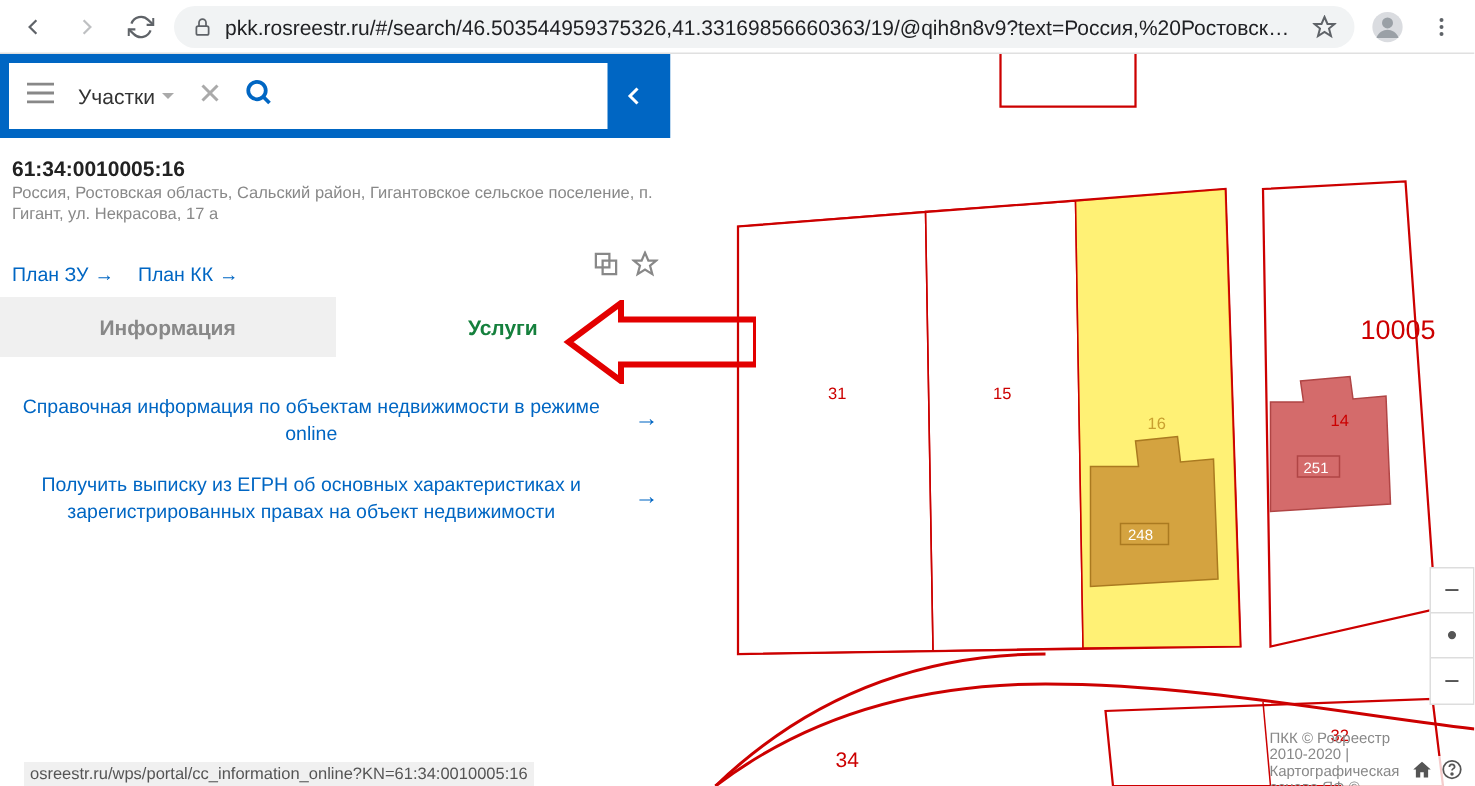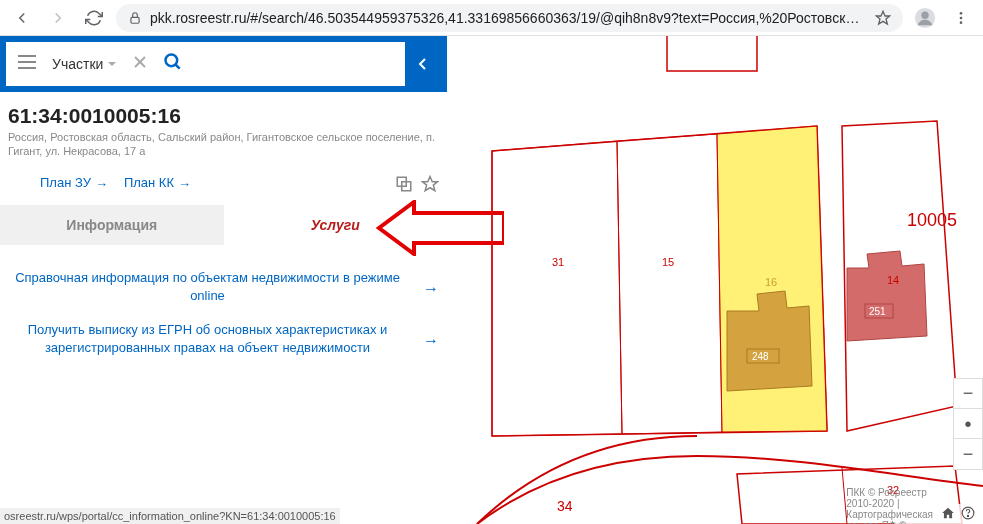--- a/index.html
+++ b/index.html
@@ -15,53 +15,53 @@
 .search-bar { height: 56px; background: #0066c3; display: flex; align-items: center; padding: 6px; gap: 0; }
 .search-white { flex: 1; background: #fff; height: 44px; display: flex; align-items: center; padding: 0 8px; gap: 8px; }
 .menu-icon { color: #888; cursor: pointer; padding: 4px; }
 .category { color: #333; font-size: 14px; padding: 0 4px; display: flex; align-items: center; gap: 4px; }
 .search-input-box { flex: 1; font-size: 14px; color: #333; overflow: hidden; white-space: nowrap; }
 .close-x { color: #aaa; cursor: pointer; padding: 4px; }
 .search-glass { color: #0066c3; cursor: pointer; padding: 4px; }
 .arrow-right { width: 36px; color: #fff; display: flex; align-items: center; justify-content: center; cursor: pointer; }
 
 .info-block { padding: 12px 8px 8px 8px; }
-.parcel-id { font-weight: bold; font-size: 21px; color: #222; margin-bottom: 2px; }
+.parcel-id { font-weight: bold; font-size: 14px; color: #222; margin-bottom: 2px; }
 .parcel-addr { font-size: 11px; color: #888; line-height: 1.3; }
 
-.plan-row { display: flex; align-items: flex-start; padding: 8px 8px; gap: 16px; margin-left: 32px; }
+.plan-row { display: flex; align-items: flex-end; padding: 8px 8px; gap: 16px; }
 .plan-link { color: #0066c3; font-size: 13px; cursor: pointer; display: flex; align-items: center; gap: 4px; }
 .plan-icons { margin-left: auto; display: flex; gap: 8px; color: #888; }
 .plan-icons span { cursor: pointer; }
 
 .tabs { display: flex; height: 40px; }
 .tab { flex: 1; display: flex; align-items: center; justify-content: center; font-size: 14px; cursor: pointer; }
 .tab.active { background: #f0f0f0; color: #888; font-weight: bold; }
-.tab.inactive { color: #b91c1c; font-weight: bold; font-style: italic; }
+.tab.inactive { color: #15803d; font-weight: bold; }
 
 .services { padding: 16px 8px; }
 .service-item { display: flex; align-items: center; padding: 8px 0; cursor: pointer; text-align: center; }
 .service-text { color: #0066c3; font-size: 13px; line-height: 1.4; flex: 1; padding-right: 16px; }
 .service-arrow { color: #0066c3; }
 
 .map-area { flex: 1; position: relative; background: #fff; }
 .map-svg { position: absolute; top: 0; left: 0; width: 100%; height: 100%; }
 
 .red-arrow { position: absolute; left: 374px; top: 200px; pointer-events: none; }
 
 .zoom-ctrl { position: absolute; right: 0px; top: 342px; width: 30px; background: #fff; border: 1px solid #ddd; display: flex; flex-direction: column; }
 .zoom-btn { height: 30px; display: flex; align-items: center; justify-content: center; font-size: 18px; color: #555; cursor: pointer; border-bottom: 1px solid #ddd; }
 .zoom-btn:last-child { border-bottom: none; }
 .zoom-dot { font-size: 20px; line-height: 10px; }
 
 .footer { position: absolute; bottom: 0; right: 0; left: 447px; height: 20px; display: flex; align-items: center; justify-content: flex-end; padding: 0 8px; font-size: 10px; color: #888; gap: 8px; background: rgba(255,255,255,0.8); }
 .footer-icons { display: flex; gap: 6px; color: #555; }
 .footer-icon { cursor: pointer; }
 
-.status-bar { position: absolute; bottom: 0; left: 0; font-size: 11px; color: #555; padding: 2px 4px; background: #f0f0f0; }
+.status-bar { position: absolute; bottom: 0; left: 16px; font-size: 11px; color: #555; padding: 2px 4px; background: #f0f0f0; }
 </style>
 </head>
 <body>
 
 <div class="browser-bar">
   <div class="bb-btn">
       <svg width="18" height="18" viewBox="0 0 24 24" fill="none" stroke="currentColor" stroke-width="2">
         <path d="M15 18l-6-6 6-6"></path>
       </svg>
     </div>

